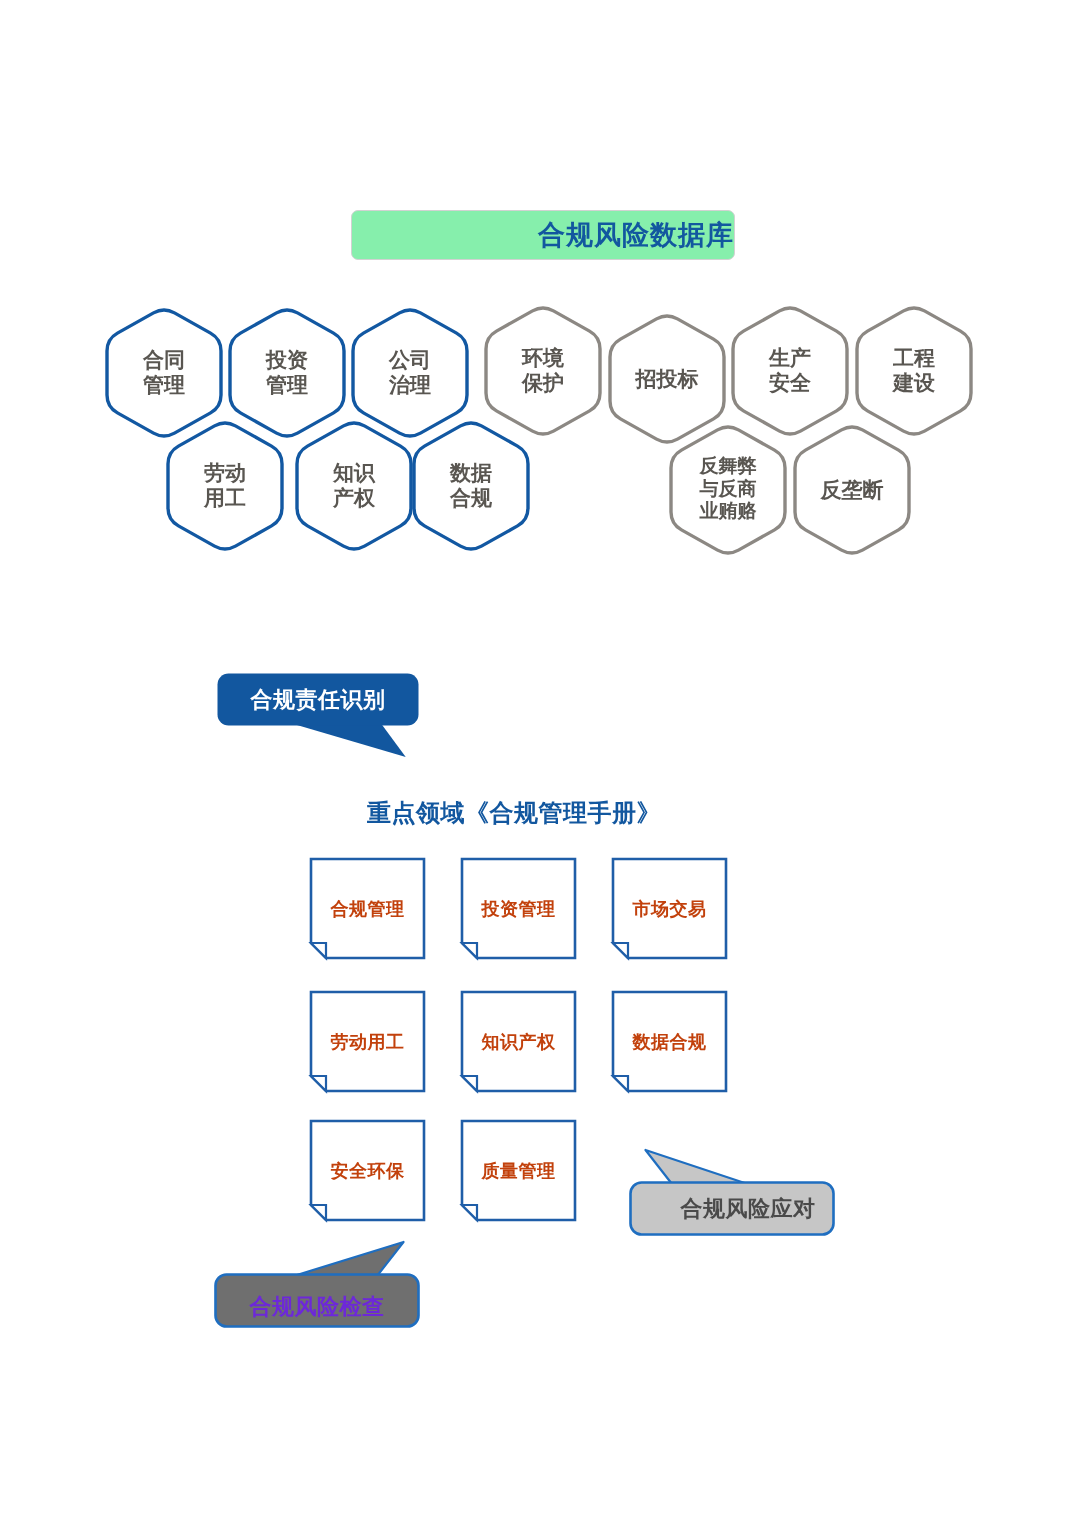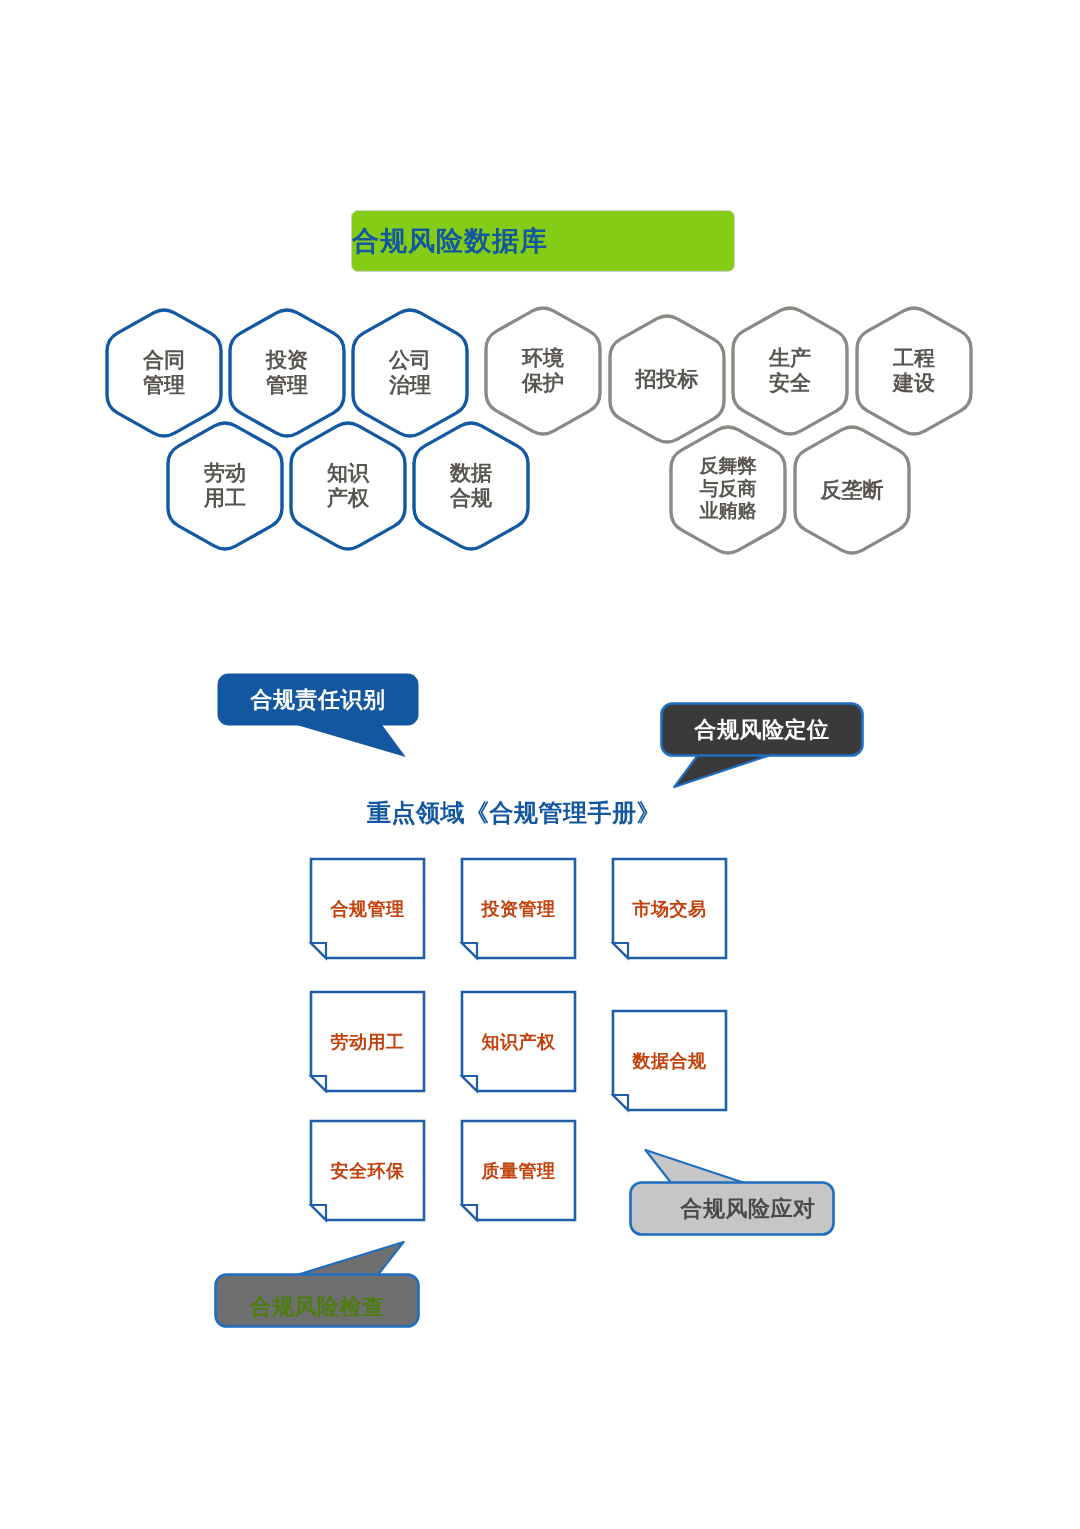--- a/index.html
+++ b/index.html
@@ -14,27 +14,27 @@
     font-family: "Liberation Sans", "DejaVu Sans", sans-serif;
     overflow: hidden;
   }
 
   
   #title-box {
     position: absolute;
     left: 351px;
     top: 210px;
     width: 384px;
-    height: 62px;
+    height: 50px;
     border: 1.5px solid #d2d2d2;
     border-radius: 7px;
-    background: #84cc16;
+    background: #86efac;
     display: flex;
     align-items: center;
-    justify-content: flex-start;
+    justify-content: flex-end;
     box-sizing: border-box;
   }
   #title-box .title-text {
     font-size: 27px;
     font-weight: bold;
     color: #12579f;
     letter-spacing: 1px;
   }
 
   
@@ -203,21 +203,21 @@
       <div class="hex-label">工程
 建设</div>
     </div>
     <div class="hex" style="left: 166px; top: 418px;">
       <svg viewBox="0 0 118 136">
         <path d="M48.54,7.87Q59.00,2.00 69.46,7.87L105.54,28.13Q116.00,34.00 116.00,46.00L116.00,90.00Q116.00,102.00 105.54,107.87L69.46,128.13Q59.00,134.00 48.54,128.13L12.46,107.87Q2.00,102.00 2.00,90.00L2.00,46.00Q2.00,34.00 12.46,28.13Z" fill="#ffffff" stroke="#1258a2" stroke-width="3.4" stroke-linejoin="round"></path>
       </svg>
       <div class="hex-label">劳动
 用工</div>
     </div>
-    <div class="hex" style="left: 289px; top: 418px; padding-left: 28px;">
+    <div class="hex" style="left: 295px; top: 418px; padding-left: 28px;">
       <svg viewBox="0 0 118 136">
         <path d="M48.54,7.87Q59.00,2.00 69.46,7.87L105.54,28.13Q116.00,34.00 116.00,46.00L116.00,90.00Q116.00,102.00 105.54,107.87L69.46,128.13Q59.00,134.00 48.54,128.13L12.46,107.87Q2.00,102.00 2.00,90.00L2.00,46.00Q2.00,34.00 12.46,28.13Z" fill="#ffffff" stroke="#1258a2" stroke-width="3.4" stroke-linejoin="round"></path>
       </svg>
       <div class="hex-label">知识
 产权</div>
     </div>
     <div class="hex" style="left: 412px; top: 418px;">
       <svg viewBox="0 0 118 136">
         <path d="M48.54,7.87Q59.00,2.00 69.46,7.87L105.54,28.13Q116.00,34.00 116.00,46.00L116.00,90.00Q116.00,102.00 105.54,107.87L69.46,128.13Q59.00,134.00 48.54,128.13L12.46,107.87Q2.00,102.00 2.00,90.00L2.00,46.00Q2.00,34.00 12.46,28.13Z" fill="#ffffff" stroke="#1258a2" stroke-width="3.4" stroke-linejoin="round"></path>
       </svg>
@@ -273,21 +273,21 @@
       </svg>
       <div class="card-label">知识产权</div>
     </div>
     <div class="doc-card" style="left: 309px; top: 990px;">
       <svg viewBox="0 0 117 103">
         <path d="M2,2 L115,2 L115,101 L17,101 L2,86 Z" fill="#ffffff" stroke="#1f5ea8" stroke-width="2.6" stroke-linejoin="miter"></path>
         <path d="M2,86 L17,86 L17,101 Z" fill="#ffffff" stroke="#1f5ea8" stroke-width="2.2" stroke-linejoin="miter"></path>
       </svg>
       <div class="card-label">劳动用工</div>
     </div>
-    <div class="doc-card" style="left: 611px; top: 990px; margin-top: 19px;">
+    <div class="doc-card" style="left: 611px; top: 990px;">
       <svg viewBox="0 0 117 103">
         <path d="M2,2 L115,2 L115,101 L17,101 L2,86 Z" fill="#ffffff" stroke="#1f5ea8" stroke-width="2.6" stroke-linejoin="miter"></path>
         <path d="M2,86 L17,86 L17,101 Z" fill="#ffffff" stroke="#1f5ea8" stroke-width="2.2" stroke-linejoin="miter"></path>
       </svg>
       <div class="card-label">数据合规</div>
     </div>
     <div class="doc-card" style="left: 309px; top: 1119px; border-radius: 6px;">
       <svg viewBox="0 0 117 103">
         <path d="M2,2 L115,2 L115,101 L17,101 L2,86 Z" fill="#ffffff" stroke="#1f5ea8" stroke-width="2.6" stroke-linejoin="miter"></path>
         <path d="M2,86 L17,86 L17,101 Z" fill="#ffffff" stroke="#1f5ea8" stroke-width="2.2" stroke-linejoin="miter"></path>
@@ -301,34 +301,27 @@
       </svg>
       <div class="card-label">质量管理</div>
     </div>
     <div class="callout" style="left: 216px; top: 672px; width: 204px; height: 93px;">
       <svg viewBox="0 0 204 89" width="204" height="89">
         <path d="M67.32000000000001,49 L189.72,85 L163.20000000000002,49 Z" fill="#12579f" stroke="none" stroke-width="0" stroke-linejoin="round"></path>
         <rect x="1.5" y="1.5" width="201" height="52" rx="11" ry="11" fill="#12579f" stroke="none" stroke-width="0"></rect>
       </svg>
       <div class="callout-label" style="left: 0px; top: 0px; width: 204px; height: 55px; color: rgb(255, 255, 255);">合规责任识别</div>
     </div>
-    <div class="callout" style="left: 660px; top: 702px; width: 204px; height: 93px;">
-      <svg viewBox="0 0 204 89" width="204" height="89">
-        <path d="M122.39999999999999,49 L14.280000000000001,85 L40.800000000000004,49 Z" fill="#3a3a3a" stroke="#1f6ec0" stroke-width="2.2" stroke-linejoin="round"></path>
-        <rect x="1.5" y="1.5" width="201" height="52" rx="11" ry="11" fill="#3a3a3a" stroke="#1f6ec0" stroke-width="2.6"></rect>
-      </svg>
-      <div class="callout-label" style="left: 0px; top: 0px; width: 204px; height: 55px; color: rgb(255, 255, 255);">合规风险定位</div>
-    </div>
     <div class="callout" style="left: 629px; top: 1147px; width: 206px; height: 93px;">
       <svg viewBox="0 0 206 89" width="206" height="89">
         <path d="M127.72,40 L16.48,3 L45.32,40 Z" fill="#c6c6c6" stroke="#1f6ec0" stroke-width="2.2" stroke-linejoin="round"></path>
         <rect x="1.5" y="35.5" width="203" height="52" rx="11" ry="11" fill="#c6c6c6" stroke="#1f6ec0" stroke-width="2.6"></rect>
       </svg>
       <div class="callout-label" style="left: 16px; top: 34px; width: 206px; height: 55px; color: rgb(74, 74, 74);">合规风险应对</div>
     </div>
     <div class="callout" style="left: 214px; top: 1239px; width: 206px; height: 93px;">
       <svg viewBox="0 0 206 89" width="206" height="89">
         <path d="M70.04,40 L189.52,3 L160.68,40 Z" fill="#6f6f6f" stroke="#1f6ec0" stroke-width="2.2" stroke-linejoin="round"></path>
         <rect x="1.5" y="35.5" width="203" height="52" rx="11" ry="11" fill="#6f6f6f" stroke="#1f6ec0" stroke-width="2.6"></rect>
       </svg>
-      <div class="callout-label" style="left: 0px; top: 34px; width: 206px; height: 67px; color: #4d7c0f;">合规风险检查</div>
+      <div class="callout-label" style="left: 0px; top: 34px; width: 206px; height: 67px; color: #6d28d9;">合规风险检查</div>
     </div>
   </div>
 
 </body></html>

